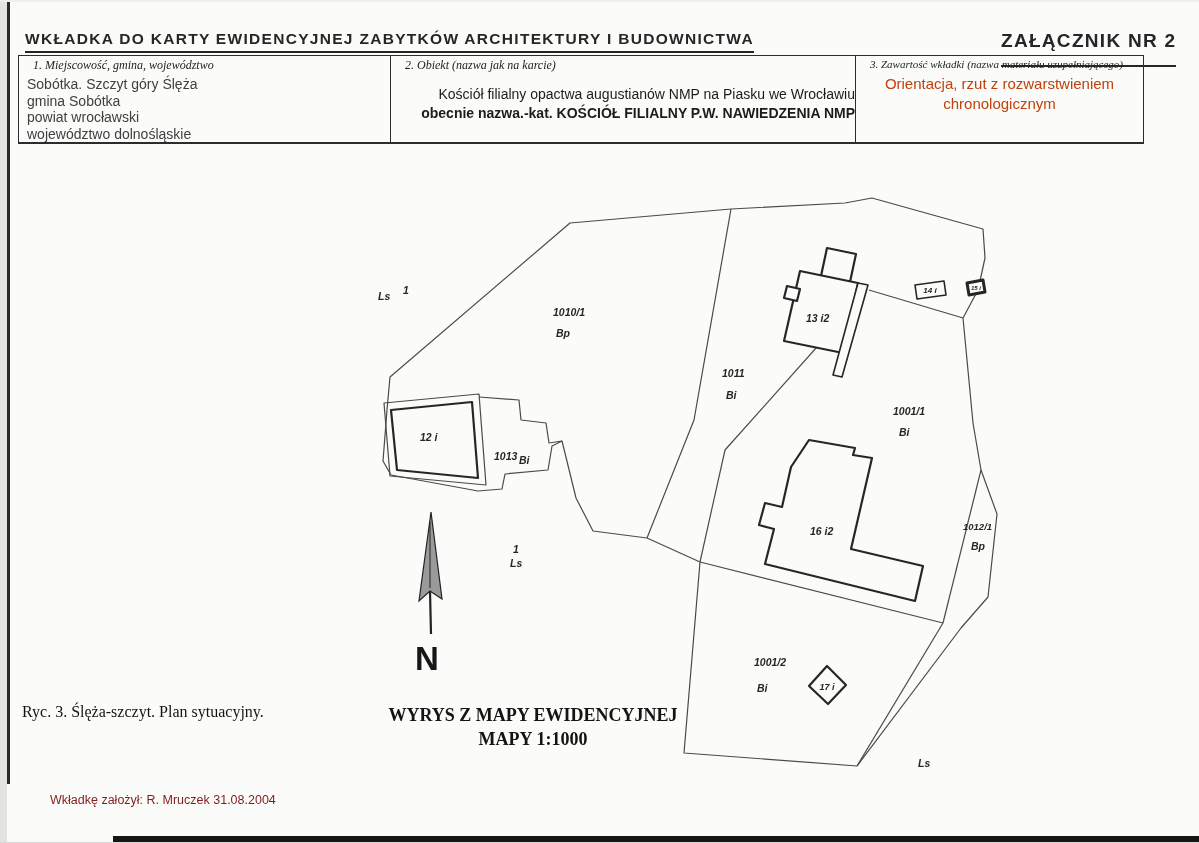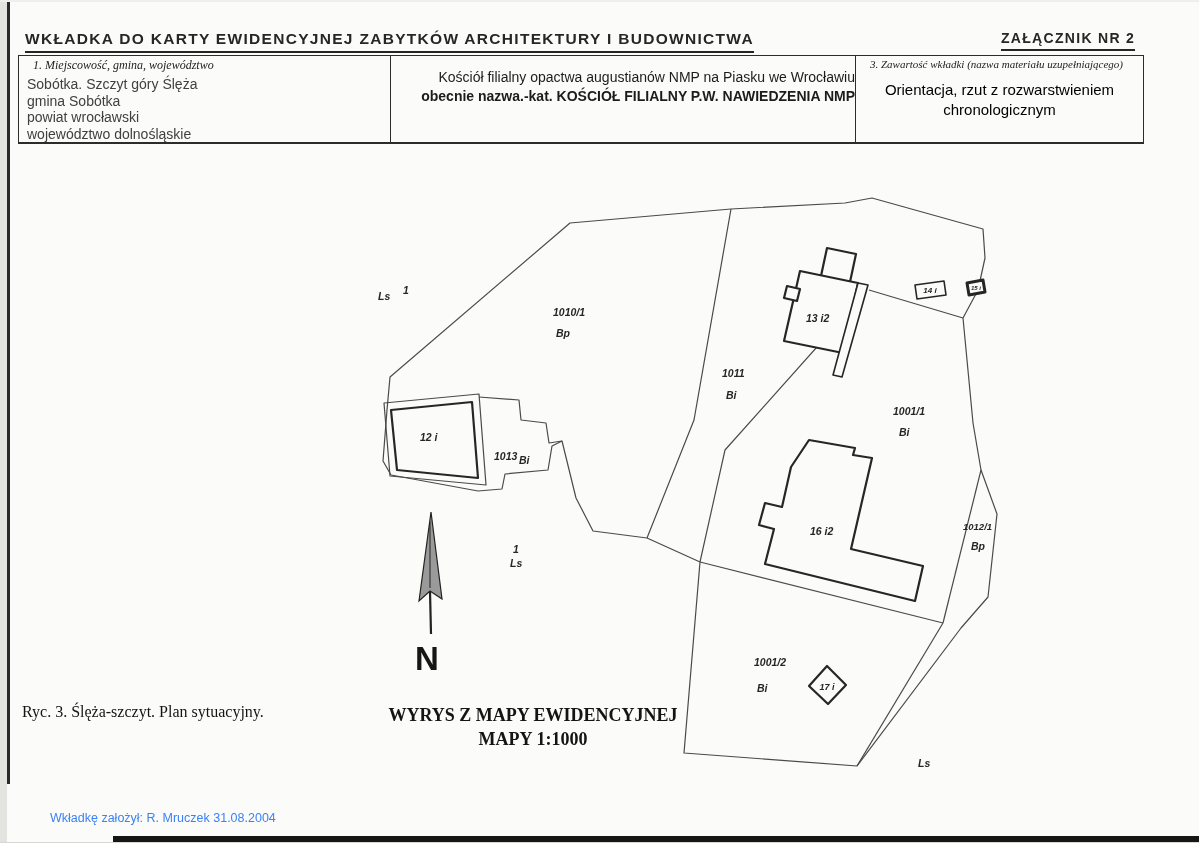--- a/index.html
+++ b/index.html
@@ -16,52 +16,52 @@
   .scan-top{position:absolute;left:0;top:0;width:1199px;height:2px;background:#efefec;}
 
   
   .doc-title{
     position:absolute;left:25px;top:30px;
     font-size:15.5px;font-weight:700;letter-spacing:1.3px;color:#262626;
     border-bottom:2px solid #262626;padding-bottom:3px;white-space:nowrap;
   }
   .annex{
     position:absolute;left:1001px;top:30px;
-    font-size:14px;font-weight:700;letter-spacing:1.3px;color:#262626;
-    border-bottom:2px solid #262626;padding-bottom:3px;white-space:nowrap;
+    font-size:19px;font-weight:700;letter-spacing:1.3px;color:#262626;
+    border-bottom:2px solid #262626;padding-bottom:13px;white-space:nowrap;
   }
   .hdr-table{position:absolute;left:18px;top:55px;width:1124px;height:86px;
     border-top:1.5px solid #2c2c2c;border-bottom:2px solid #2c2c2c;border-left:1px solid #2c2c2c;border-right:1px solid #2c2c2c;
     display:flex;}
   .hdr-cell{position:relative;height:100%;box-sizing:border-box;}
   .cell-1{width:372px;border-right:1.5px solid #2c2c2c;}
   .cell-2{width:465px;border-right:1.5px solid #2c2c2c;}
   .cell-3{flex:1;}
   .cell-label{
     font-family:"Liberation Serif",serif;font-style:italic;font-size:12px;color:#222;
     padding:2px 0 0 6px;white-space:nowrap;margin-left:8px;
   }
   .cell-3 .cell-label{font-size:11px;}
   .cell1-lines{padding:3px 0 0 8px;font-size:14px;line-height:16.5px;color:#404040;}
   .cell2-content{margin-top:12px;text-align:right;font-size:14px;line-height:19px;color:#1c1c1c;}
   .cell2-content .b{font-weight:700;}
-  .cell3-content{margin-top:10px;text-align:center;font-size:15px;line-height:20px;color:#000000;}
+  .cell3-content{margin-top:4px;text-align:center;font-size:15px;line-height:20px;color:#c2410c;}
 
   
   .fig-caption{
     position:absolute;left:22px;top:703px;
     font-family:"Liberation Serif",serif;font-size:16px;color:#141414;white-space:nowrap;
   }
   .map-caption{
     position:absolute;left:373px;top:703px;width:320px;text-align:center;
     font-family:"Liberation Serif",serif;font-weight:700;font-size:18px;line-height:24px;color:#141414;
   }
   .footer-note{
-    position:absolute;left:50px;top:811px;
-    font-size:12.5px;color:#3b82f6;white-space:nowrap;
+    position:absolute;left:50px;top:793px;
+    font-size:12.5px;color:#7f1d1d;white-space:nowrap;
   }
 
   
   .map{position:absolute;left:0;top:0;width:1199px;height:843px;}
   .pline{fill:none;stroke:#4a4a4a;stroke-width:1.2;stroke-linejoin:round;}
   .bldg{fill:#fbfbf9;stroke:#262626;stroke-width:2.2;stroke-linejoin:round;}
   .bldg-thin{fill:none;stroke:#4a4a4a;stroke-width:1.2;stroke-linejoin:round;}
   .bldg-med{fill:#fbfbf9;stroke:#262626;stroke-width:1.6;stroke-linejoin:round;}
   .plbl{font-family:"Liberation Sans",sans-serif;font-style:italic;font-weight:600;font-size:10.5px;fill:#262626;}
   .plbl-sm{font-size:8px;}
@@ -85,20 +85,21 @@
     <div class="hdr-cell cell-1">
       <div class="cell-label">1. Miejscowość, gmina, województwo</div>
       <div class="cell1-lines">
         <div>Sobótka. Szczyt góry Ślęża</div>
         <div>gmina Sobótka</div>
         <div>powiat wrocławski</div>
         <div>województwo dolnośląskie</div>
       </div>
     </div>
     <div class="hdr-cell cell-2">
+      <div class="cell-label">2. Obiekt (nazwa jak na karcie)</div>
       <div class="cell2-content">
         <div>Kościół filialny opactwa augustianów NMP na Piasku we Wrocławiu</div>
         <div class="b">obecnie nazwa.-kat. KOŚCIÓŁ FILIALNY P.W. NAWIEDZENIA NMP</div>
       </div>
     </div>
     <div class="hdr-cell cell-3">
       <div class="cell-label">3. Zawartość wkładki (nazwa materiału uzupełniającego)</div>
       <div class="cell3-content">
         <div>Orientacja, rzut z rozwarstwieniem</div>
         <div>chronologicznym</div>

